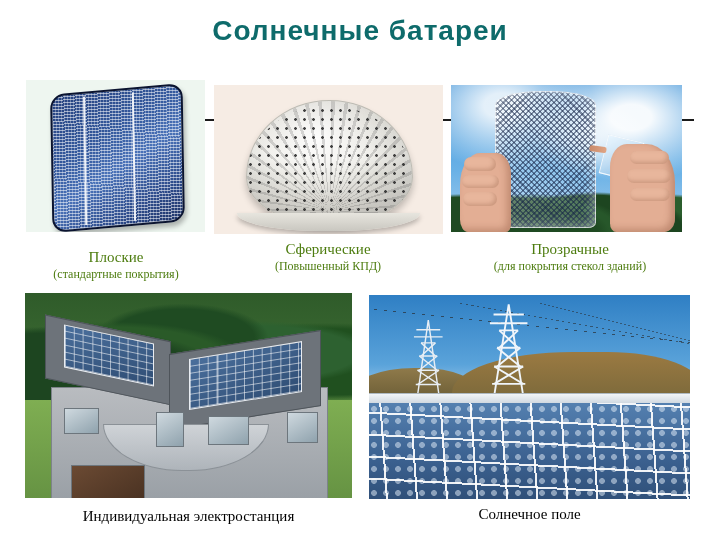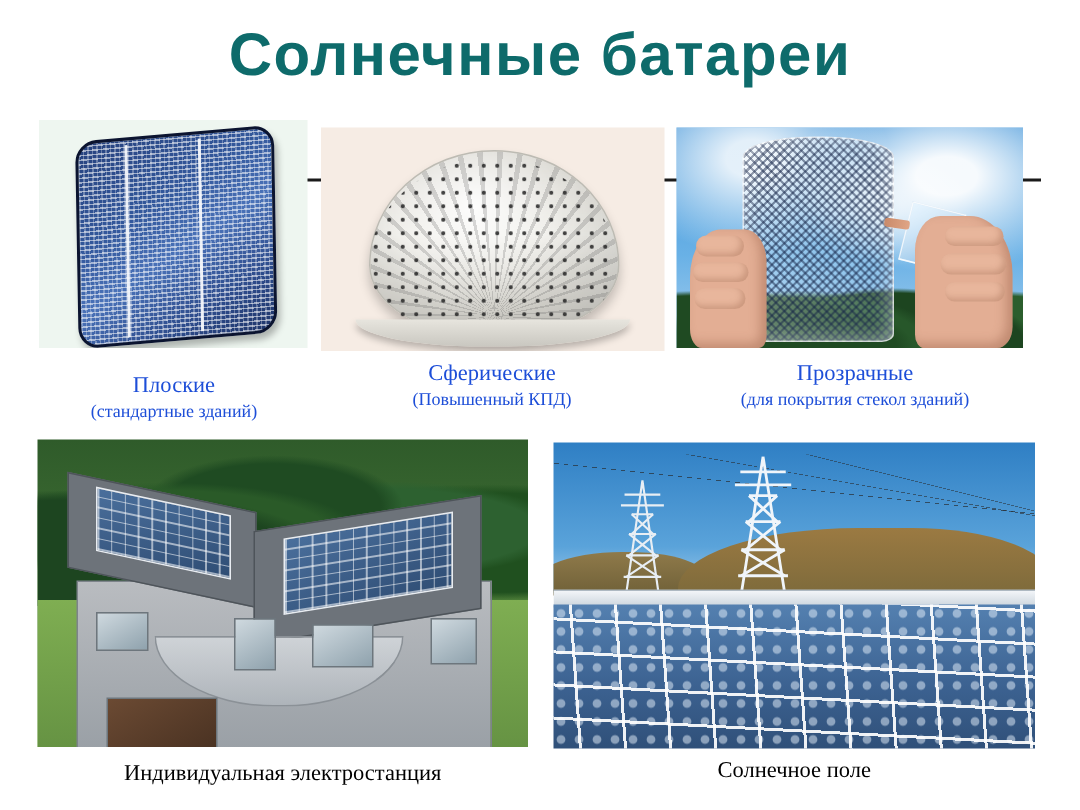--- a/index.html
+++ b/index.html
@@ -12,39 +12,39 @@
   }
   .slide{position:relative;width:720px;height:540px;}
 
   
   .title{
     position:absolute;
     left:0;top:16px;width:720px;
     text-align:center;
     font-family:"Liberation Sans", sans-serif;
     font-weight:bold;
-    font-size:40px;
+    font-size:28px;
     letter-spacing:1px;
     color:#0e6b6b;
     line-height:1.05;
   }
 
   
   .divider{
     position:absolute;
     left:26px;top:119px;width:668px;height:2px;
     background:#1a1a1a;
     z-index:0;
   }
 
   
   .photo{position:absolute;overflow:hidden;z-index:2;background:#fff;}
 
   
-  .cap{position:absolute;text-align:center;color:#1d4ed8;z-index:3;}
+  .cap{position:absolute;text-align:center;color:#4d7c0f;z-index:3;}
   .cap .main{font-size:15px;line-height:1.25;white-space:nowrap;}
   .cap .sub{font-size:12px;line-height:1.25;white-space:nowrap;}
   .cap-bottom{position:absolute;text-align:center;color:#000;font-size:15px;z-index:3;white-space:nowrap;}
 
   
   .cell-bg{background:#eef6f0;}
   .cell-wrap{position:absolute;inset:0;}
   .cell-plate{
     position:absolute;left:14%;top:6%;width:72%;height:88%;
     background:
@@ -231,21 +231,21 @@
     </div>
     <div class="hand right">
       <div class="finger" style="right:10%;top:8%;width:60%;height:15%;"></div>
       <div class="finger" style="right:6%;top:29%;width:68%;height:15%;"></div>
       <div class="finger" style="right:8%;top:50%;width:62%;height:15%;"></div>
     </div>
   </div>
 
   <div class="cap" style="left:16px;top:248px;width:200px;">
     <div class="main">Плоские</div>
-    <div class="sub">(стандартные зданий)</div>
+    <div class="sub">(стандартные покрытия)</div>
   </div>
 
   <div class="cap" style="left:228px;top:240px;width:200px;">
     <div class="main">Сферические</div>
     <div class="sub">(Повышенный КПД)</div>
   </div>
 
   <div class="cap" style="left:452px;top:240px;width:236px;">
     <div class="main">Прозрачные</div>
     <div class="sub">(для покрытия стекол зданий)</div>

